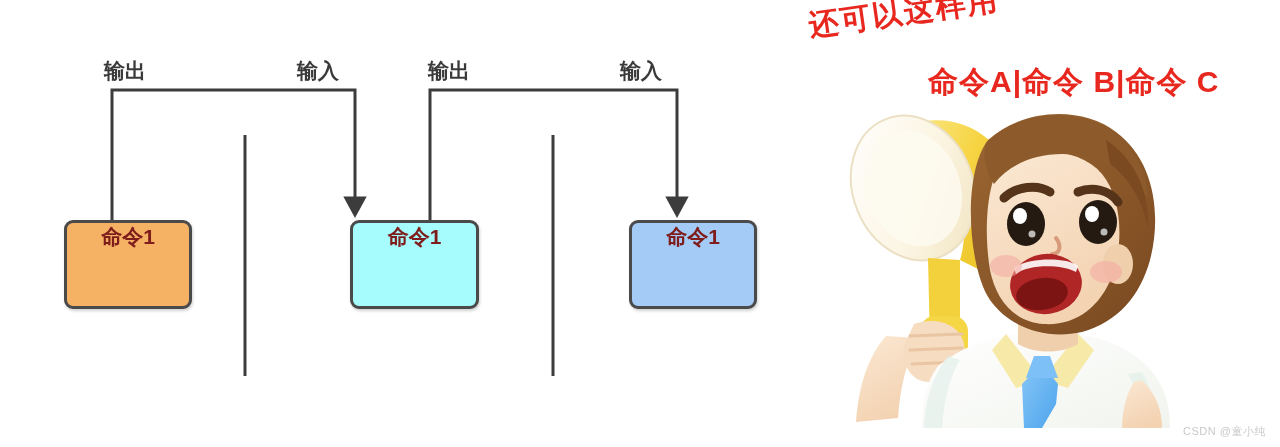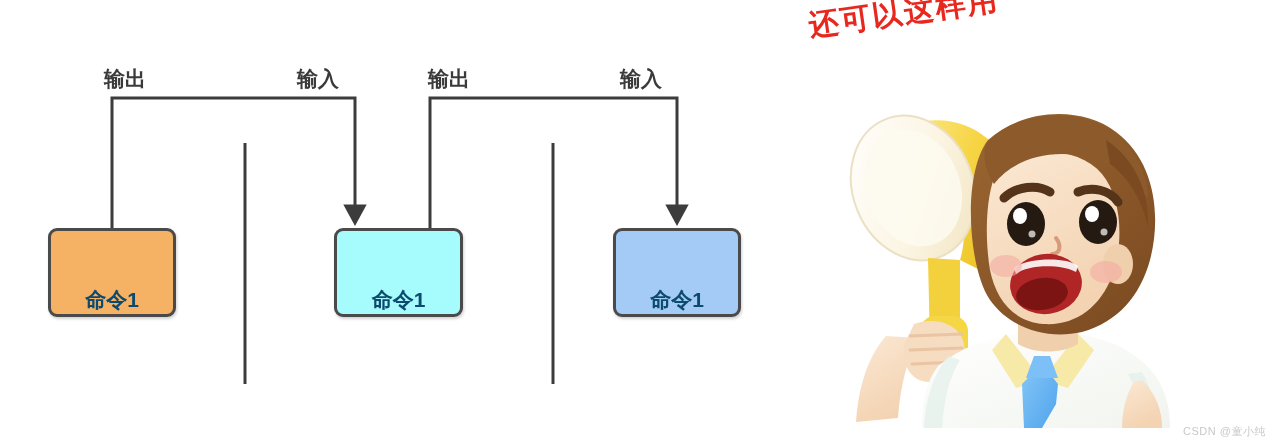--- a/index.html
+++ b/index.html
@@ -14,45 +14,46 @@
     position: relative;
     width: 1280px;
     height: 447px;
     background: #ffffff;
     overflow: hidden;
   }
 
   
   .diagram {
     position: absolute;
-    left: 0; top: 12px;
+    left: 0; top: 4px;
     width: 800px;
     height: 385px;
   }
   .port-label {
     position: absolute;
     font-size: 21px;
     font-weight: bold;
     color: #3a3a3a;
     letter-spacing: 0px;
     white-space: nowrap;
     line-height: 1;
   }
   .cmd-box {
     position: absolute;
     box-sizing: border-box;
     border: 3px solid #4a4a4a;
     border-radius: 9px;
     display: flex;
-    align-items: flex-end;
+    align-items: flex-start;
     justify-content: center;
     font-size: 21px;
     font-weight: bold;
-    color: #0c4a6e;
+    color: #7f1d1d;
     box-shadow: 1px 2px 3px rgba(0,0,0,0.18);
+    margin-left: 16px;
   }
   .wire-svg {
     position: absolute;
     left: 0; top: 0;
     width: 800px;
     height: 447px;
     overflow: visible;
   }
 
   
@@ -146,20 +147,21 @@
 
     <div class="cmd-box" style="left:613px; top:216px; width:128px; height:89px; background:#a3cbf5;">
       <span>命令1</span>
     </div>
   </div>
 
   <div class="illus">
 
     <div class="red-note-1">还可以这样用</div>
 
+    <div class="red-note-2">命令A|命令 B|命令 C</div>
 
     <svg class="char-svg" viewBox="0 0 420 340" xmlns="http://www.w3.org/2000/svg">
       <defs>
         <linearGradient id="bellGrad" x1="0" y1="0" x2="1" y2="1">
           <stop offset="0%" stop-color="#ffffff"></stop>
           <stop offset="55%" stop-color="#fcf5e3"></stop>
           <stop offset="100%" stop-color="#f0e2bd"></stop>
         </linearGradient>
         <linearGradient id="hornGrad" x1="0" y1="0" x2="1" y2="0.6">
           <stop offset="0%" stop-color="#fbe98a"></stop>

